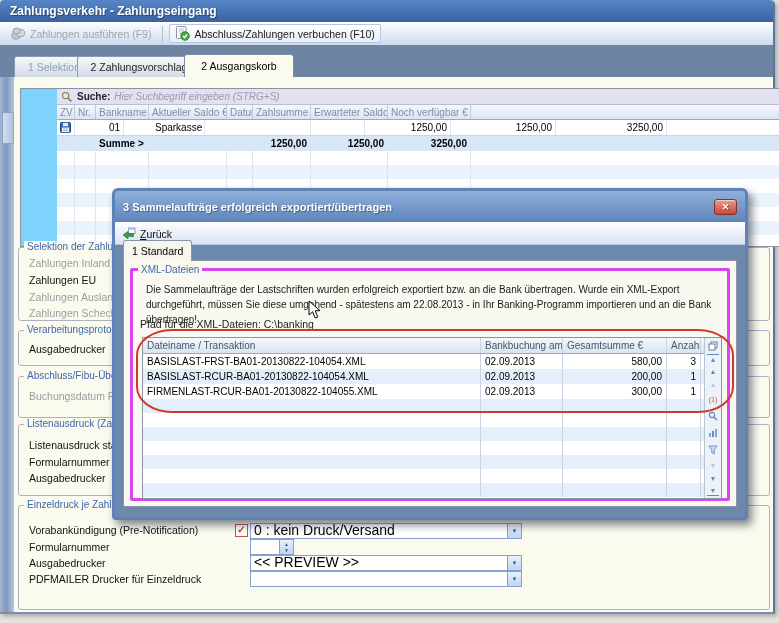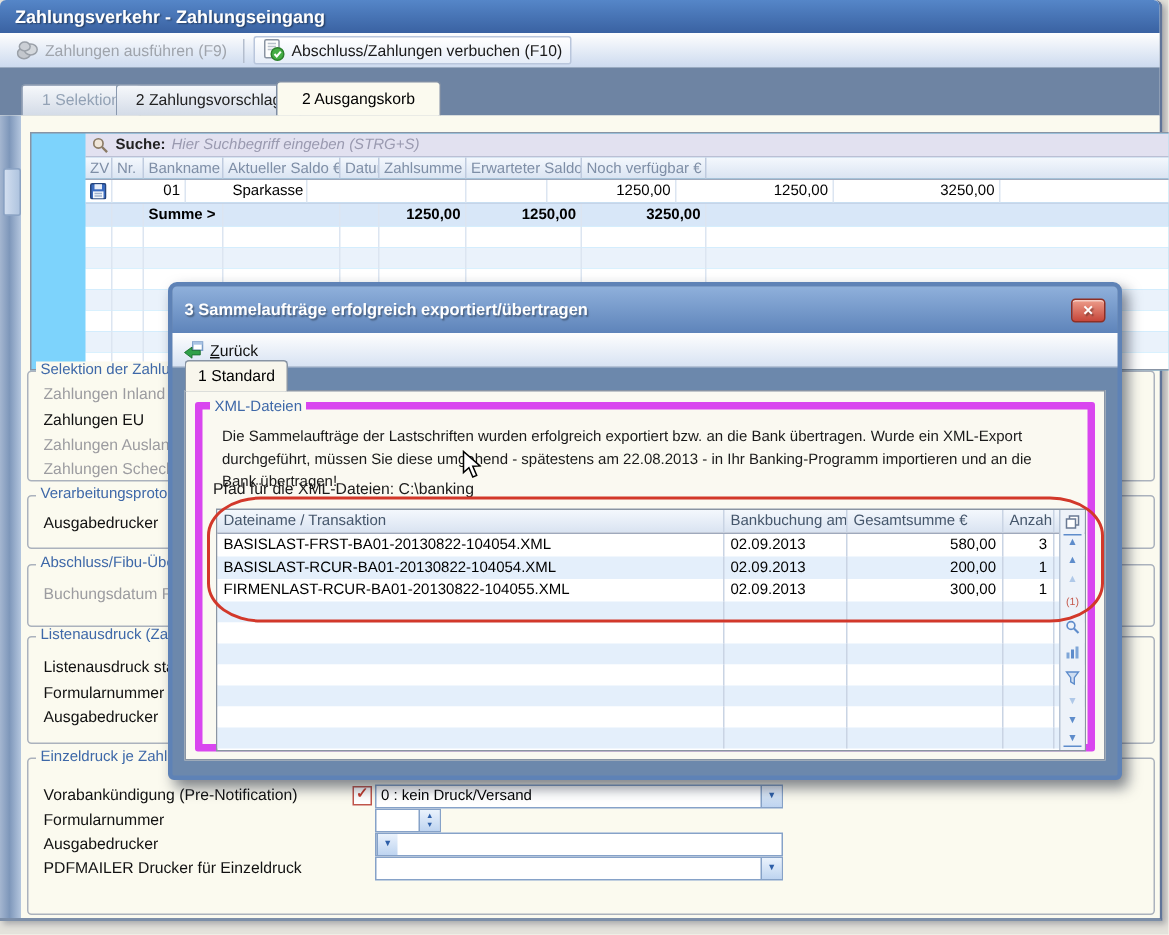--- a/index.html
+++ b/index.html
@@ -45,33 +45,33 @@
   .glabel{position:absolute;top:-7px;left:5px;background:#FBFAEF;padding:0 3px;font-size:10px;color:#3E68A8;white-space:nowrap;}
   .gitem{position:absolute;left:10px;font-size:10.5px;color:#111;white-space:nowrap;}
   .gitem.dim{color:#9C9CA0;}
   .g1{top:170px;height:72px;}
   .g2{top:253px;height:34px;}
   .g3{top:299px;height:40px;}
   .g4{top:347px;height:70px;}
   .g5{top:428px;height:103px;}
   
   .dd{position:absolute;height:14px;background:#fff;border:1px solid #86A2C8;display:flex;}
-  .dd .val{flex:1;font-size:10px;line-height:13px;padding:0 3px;white-space:nowrap;overflow:hidden;}
+  .dd .val{flex:1;font-size:14px;line-height:13px;padding:0 3px;white-space:nowrap;overflow:hidden;}
   .dd .btn{width:13px;background:linear-gradient(#EAF2FC,#BED4F0);border-left:1px solid #86A2C8;color:#2E5FA8;font-size:6px;display:flex;align-items:center;justify-content:center;}
   .spinbtn{display:flex;flex-direction:column;width:13px;background:linear-gradient(#EAF2FC,#BED4F0);border-left:1px solid #86A2C8;color:#2E5FA8;font-size:5px;line-height:6px;align-items:center;justify-content:center;}
   .chk{position:absolute;width:11px;height:11px;background:#fff;border:1px solid #C0554A;color:#C23B2E;font-size:10px;line-height:10px;font-weight:bold;text-align:center;}
   
   .dialog{position:absolute;left:112px;top:111px;width:630px;height:326px;background:#6C88AC;border:3px solid #5E82B6;border-radius:6px 6px 4px 4px;box-shadow:4px 5px 9px rgba(25,35,55,.55);}
   .dlg-title{height:31px;background:linear-gradient(#8FB0DB,#5E84BA);border-radius:3px 3px 0 0;display:flex;align-items:center;padding:0 8px;color:#fff;font-weight:bold;font-size:11px;text-shadow:1px 1px 1px rgba(0,0,0,.35);}
   .dlg-close{margin-left:auto;width:21px;height:14px;background:linear-gradient(#ED9D8B,#C6473B);border:1px solid #8E2F24;border-radius:3px;color:#fff;font-size:9px;font-weight:bold;display:flex;align-items:center;justify-content:center;box-shadow:inset 0 1px 0 rgba(255,255,255,.5);}
   .dlg-toolbar{height:22px;background:linear-gradient(#FEFEFE,#D8E3F3);border-bottom:1px solid #B4C2D6;display:flex;align-items:center;padding:0 7px;}
   .backbtn{display:flex;align-items:flex-end;gap:4px;font-size:10.5px;color:#111;}
   .dlg-tab{position:absolute;left:8px;top:49px;height:20px;padding:0 8px;background:#F8F6EC;border:1px solid #8894A4;border-bottom:none;border-radius:3px 3px 0 0;font-size:10.5px;display:flex;align-items:center;z-index:2;}
   .dlg-panel{position:absolute;left:8px;top:69px;right:8px;bottom:10px;background:#FAF9F1;border:1px solid #8894A4;}
-  .dlg-group{position:absolute;left:6px;top:7px;right:6px;bottom:5px;border:5px solid #d946ef;border-radius:2px;}
+  .dlg-group{position:absolute;left:6px;top:7px;right:6px;bottom:5px;border:3px solid #d946ef;border-radius:2px;}
   .dlg-group .glabel{background:#FAF9F1;}
   .msg{position:absolute;left:13px;right:12px;top:11px;font-size:10px;line-height:15px;color:#1A1A1A;}
   .pathline{position:absolute;left:7px;top:47px;font-size:10.5px;color:#1A1A1A;}
   
   .ftable{position:absolute;left:9px;top:66px;width:578px;height:160px;border:1px solid #8A94A2;background:#fff;}
   .frow{display:grid;grid-template-columns:338px 82px 104px 34px;font-size:10px;align-items:center;}
   .frow>div{padding:0 4px;white-space:nowrap;overflow:hidden;height:100%;display:flex;align-items:center;}
   .frow>div.num{justify-content:flex-end;}
   .fhead{height:15px;background:linear-gradient(#F4F8FD,#D9E3F1);color:#45566B;border-bottom:1px solid #9FA9BC;}
   .fhead>div,.frow.fd>div,.frow.fe>div{border-right:1px solid #C9D4E4;}
@@ -302,20 +302,21 @@
       <div class="gitem" style="top:35px;">Formularnummer</div>
       <div class="dd" style="left:231px;top:33px;width:42px;">
         <div class="val"></div>
         <div class="spinbtn">
               <span>▲</span>
               <span>▼</span>
             </div>
       </div>
       <div class="gitem" style="top:51px;">Ausgabedrucker</div>
       <div class="dd" style="left:231px;top:49px;width:270px;">
+        <div class="val">&lt;&lt; PREVIEW &gt;&gt;</div>
         <div class="btn">▼</div>
       </div>
       <div class="gitem" style="top:67px;">PDFMAILER Drucker für Einzeldruck</div>
       <div class="dd" style="left:231px;top:65px;width:270px;">
         <div class="val"></div>
         <div class="btn">▼</div>
       </div>
     </div>
 
     <div class="dialog">

